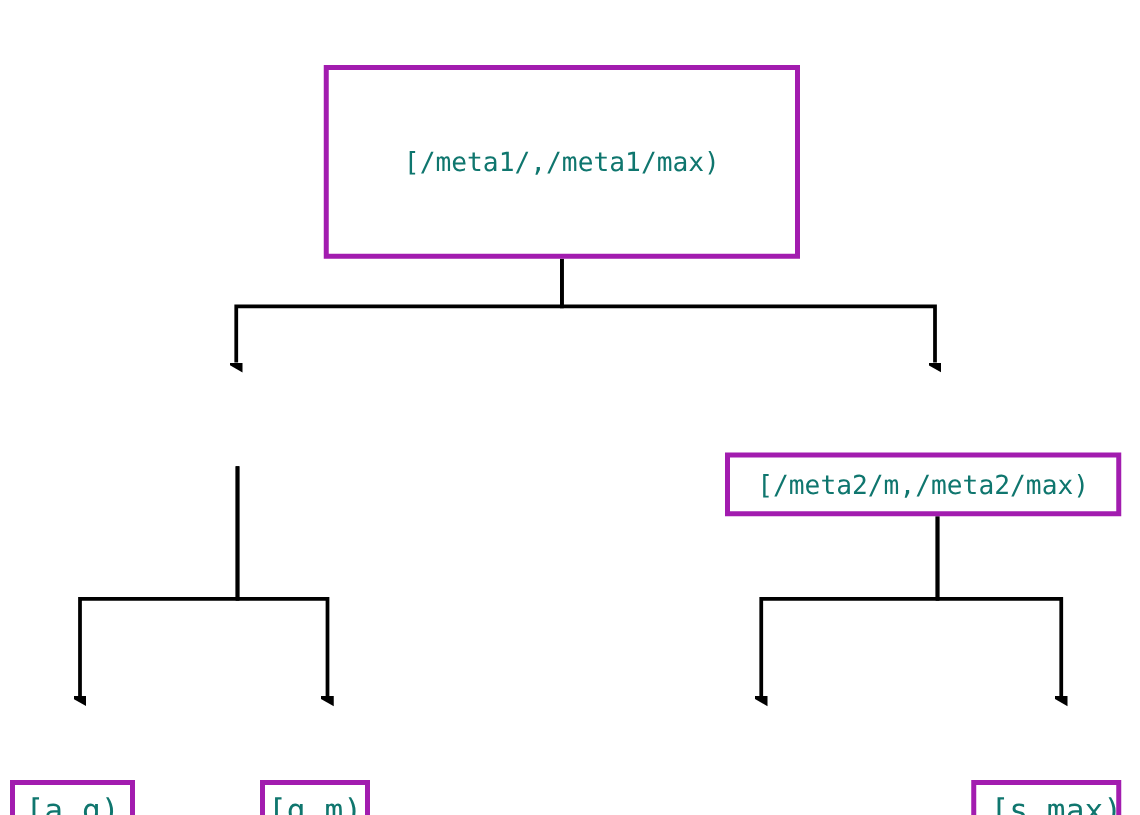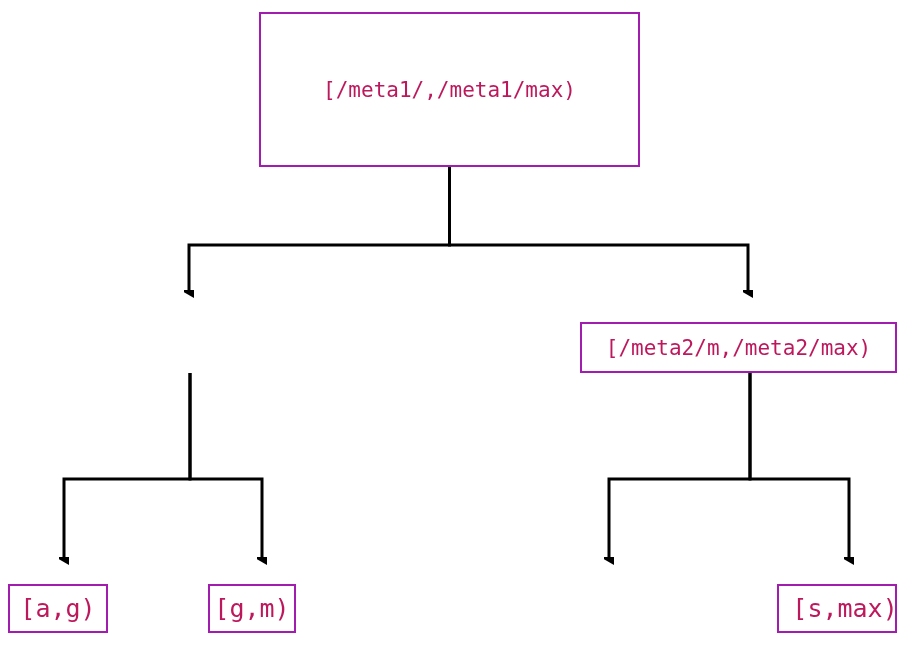--- a/index.html
+++ b/index.html
@@ -11,29 +11,30 @@
     position: relative;
     width: 912px;
     height: 652px;
     background: #ffffff;
     overflow: hidden;
     font-family: "DejaVu Sans Mono", "Liberation Mono", monospace;
   }
   .node {
     position: absolute;
     box-sizing: border-box;
-    border: 2px solid #a21caf;
+    border: 4px solid #a21caf;
     background: #ffffff;
     display: flex;
     align-items: center;
     justify-content: center;
-    color: #be185d;
+    color: #0f766e;
     letter-spacing: 0px;
     white-space: nowrap;
     z-index: 2;
+    margin-top: 40px;
   }
   .node-root  { font-size: 21px; }
   .node-mid   { font-size: 21px; }
   .node-leaf  { font-size: 25px; text-align: center; }
   .edge-layer {
     position: absolute;
     left: 0;
     top: 0;
     width: 912px;
     height: 652px;

